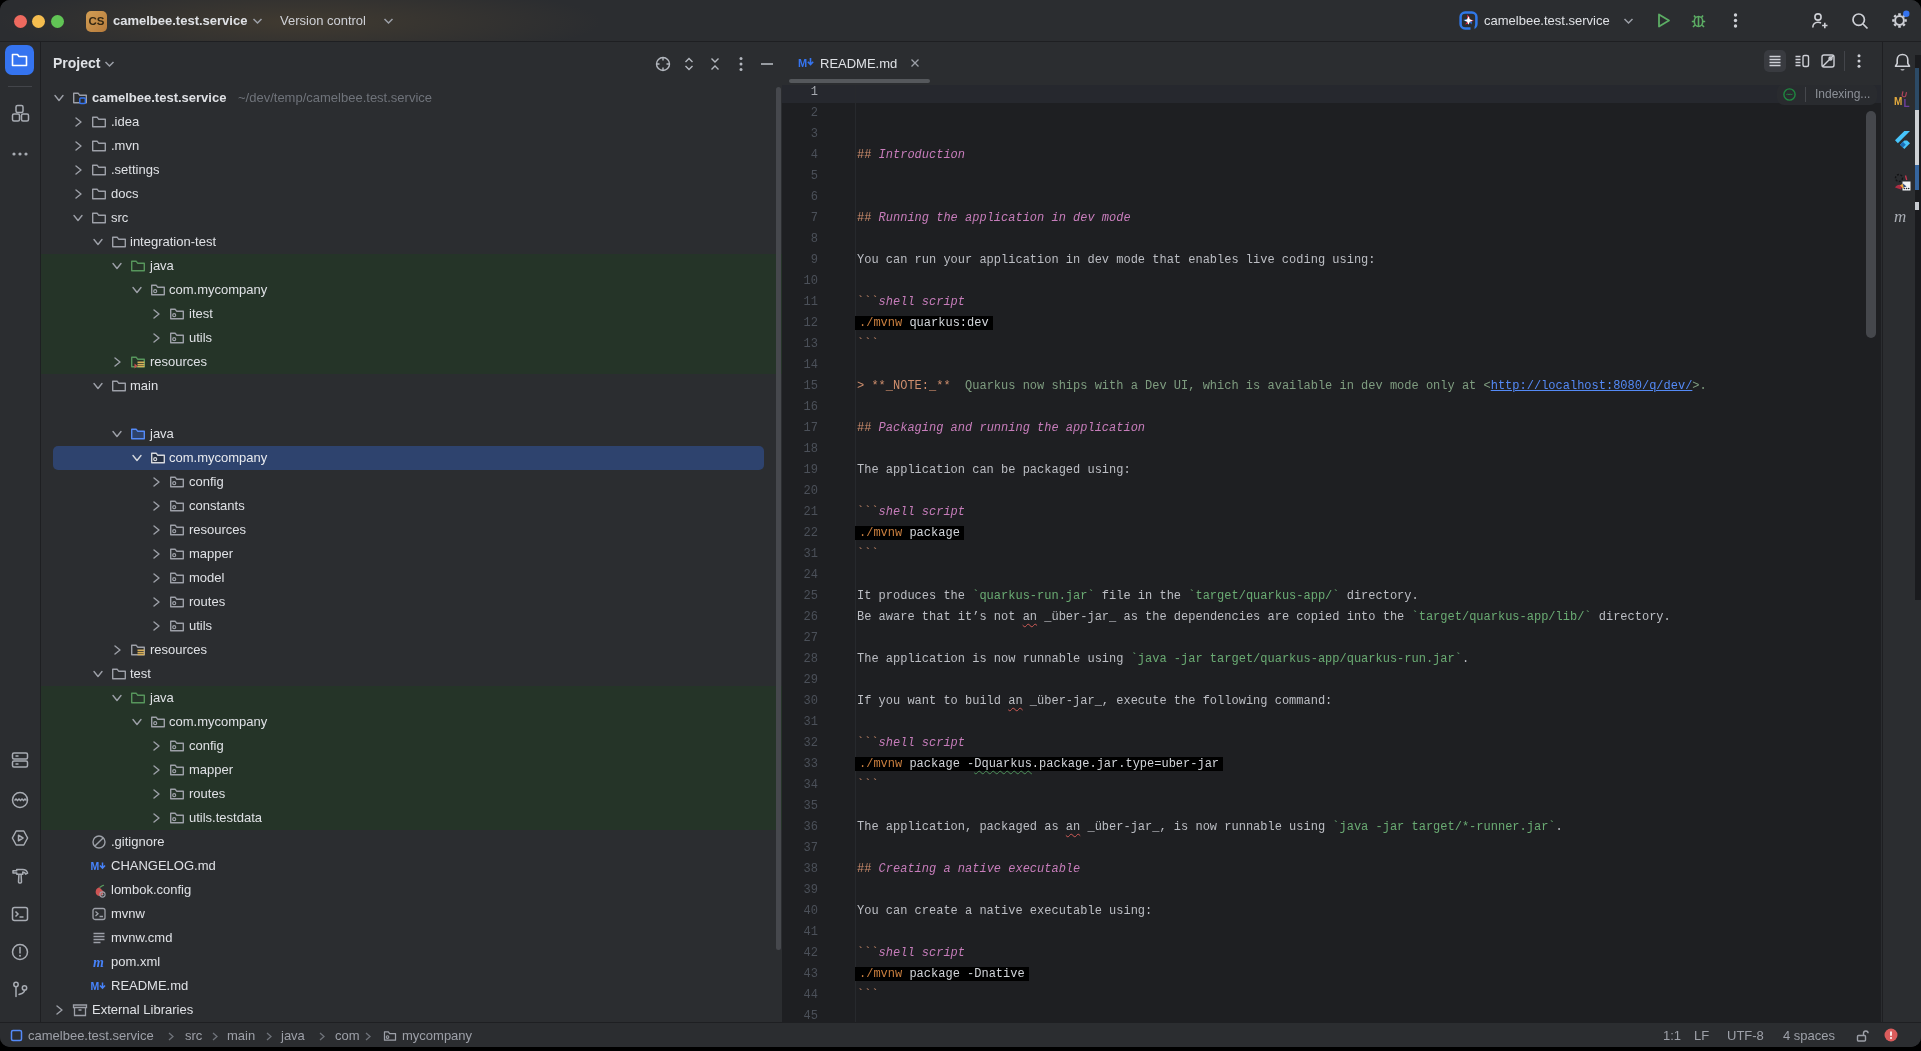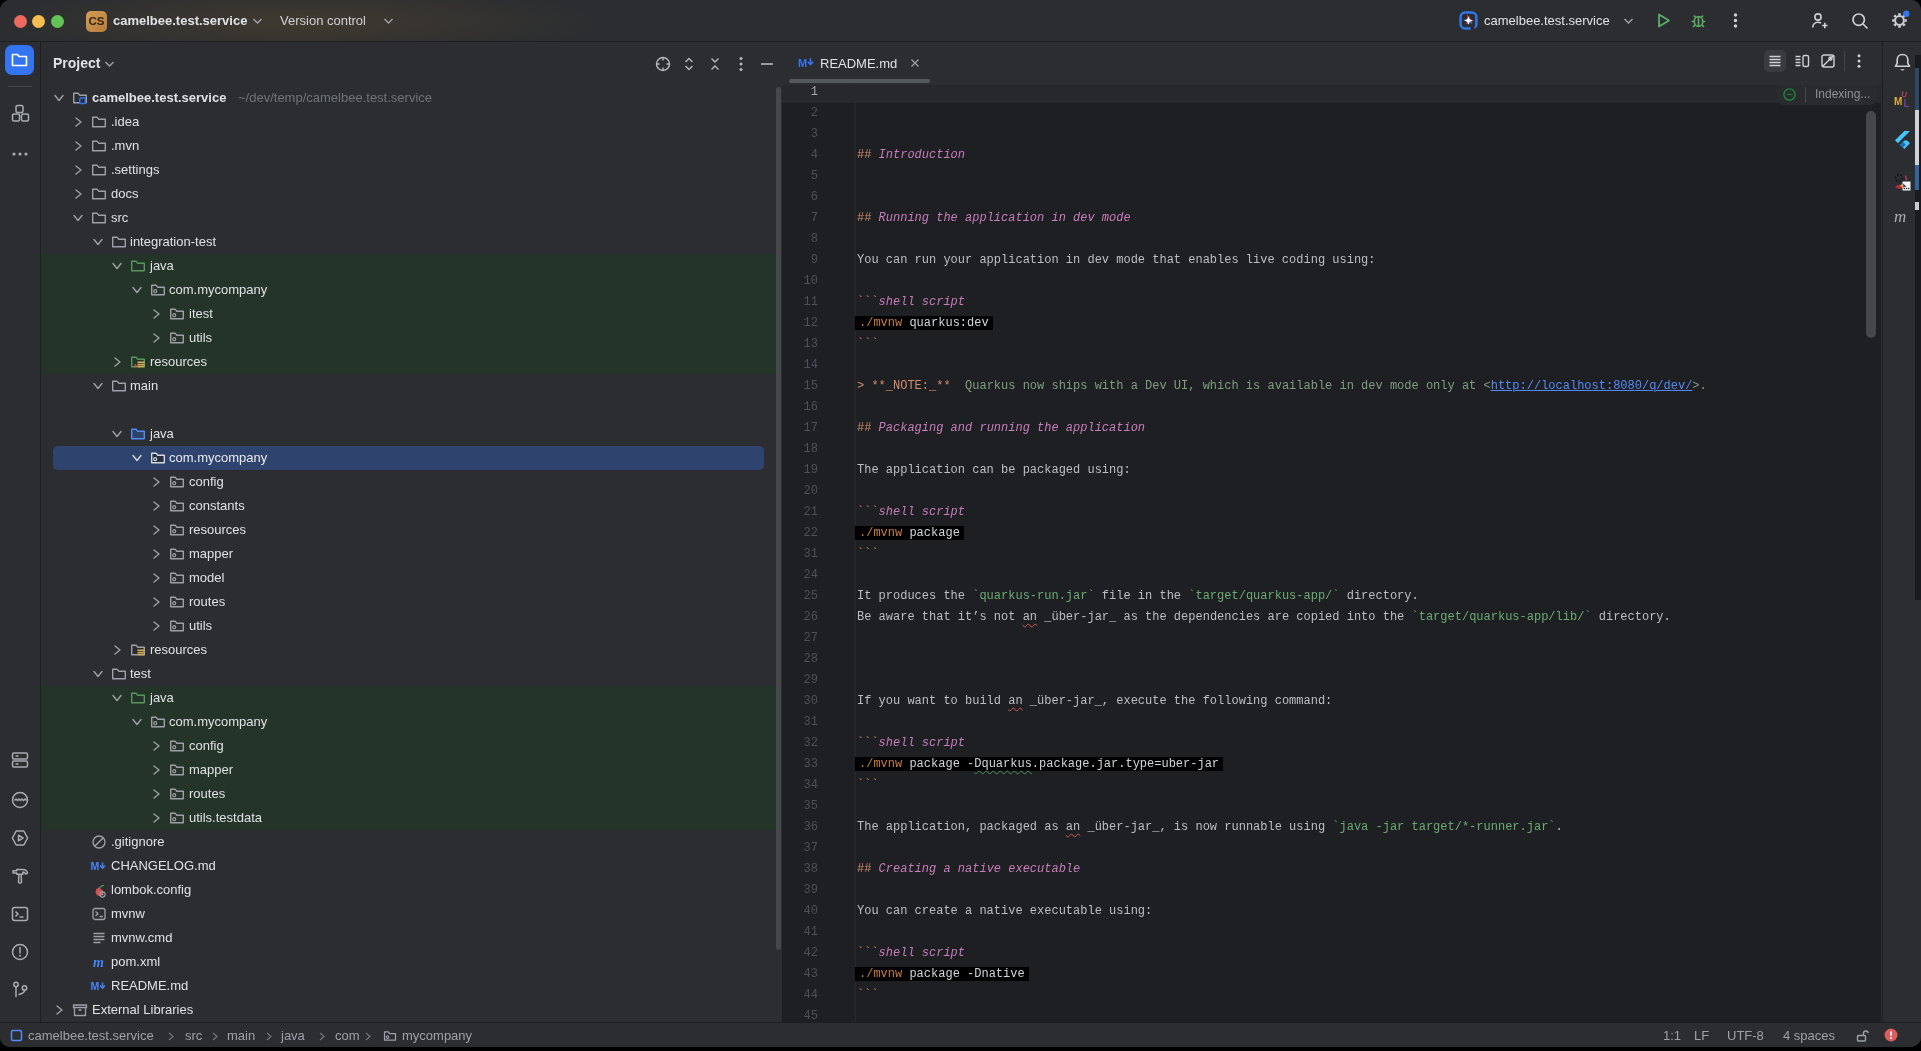--- a/index.html
+++ b/index.html
@@ -595,20 +595,21 @@
 <div class="cl" style="top:438px"><i class="sh"><i class="cmd">./mvnw</i><i class="arg"> package</i></i></div>
 <div class="ln" style="top:459px;color:#4b5059">31</div>
 <div class="cl" style="top:459px"><i class="mk">```</i></div>
 <div class="ln" style="top:480px;color:#4b5059">24</div>
 <div class="ln" style="top:501px;color:#4b5059">25</div>
 <div class="cl" style="top:501px">It produces the <i class="cs">`quarkus-run.jar`</i> file in the <i class="cs">`target/quarkus-app/`</i> directory.</div>
 <div class="ln" style="top:522px;color:#4b5059">26</div>
 <div class="cl" style="top:522px">Be aware that it’s not <u class="wr">an</u> _über-jar_ as the dependencies are copied into the <i class="cs">`target/quarkus-app/lib/`</i> directory.</div>
 <div class="ln" style="top:543px;color:#4b5059">27</div>
 <div class="ln" style="top:564px;color:#4b5059">28</div>
+<div class="cl" style="top:564px">The application is now runnable using <i class="cs">`java -jar target/quarkus-app/quarkus-run.jar`</i>.</div>
 <div class="ln" style="top:585px;color:#4b5059">29</div>
 <div class="ln" style="top:606px;color:#4b5059">30</div>
 <div class="cl" style="top:606px">If you want to build <u class="wr">an</u> _über-jar_, execute the following command:</div>
 <div class="ln" style="top:627px;color:#4b5059">31</div>
 <div class="ln" style="top:648px;color:#4b5059">32</div>
 <div class="cl" style="top:648px"><i class="mk">```</i><i class="hd">shell script</i></div>
 <div class="ln" style="top:669px;color:#4b5059">33</div>
 <div class="cl" style="top:669px"><i class="sh"><i class="cmd">./mvnw</i><i class="arg"> package -<u class="wg">Dquarkus</u>.package.jar.type=uber-jar</i></i></div>
 <div class="ln" style="top:690px;color:#4b5059">34</div>
 <div class="cl" style="top:690px"><i class="mk">```</i></div>

